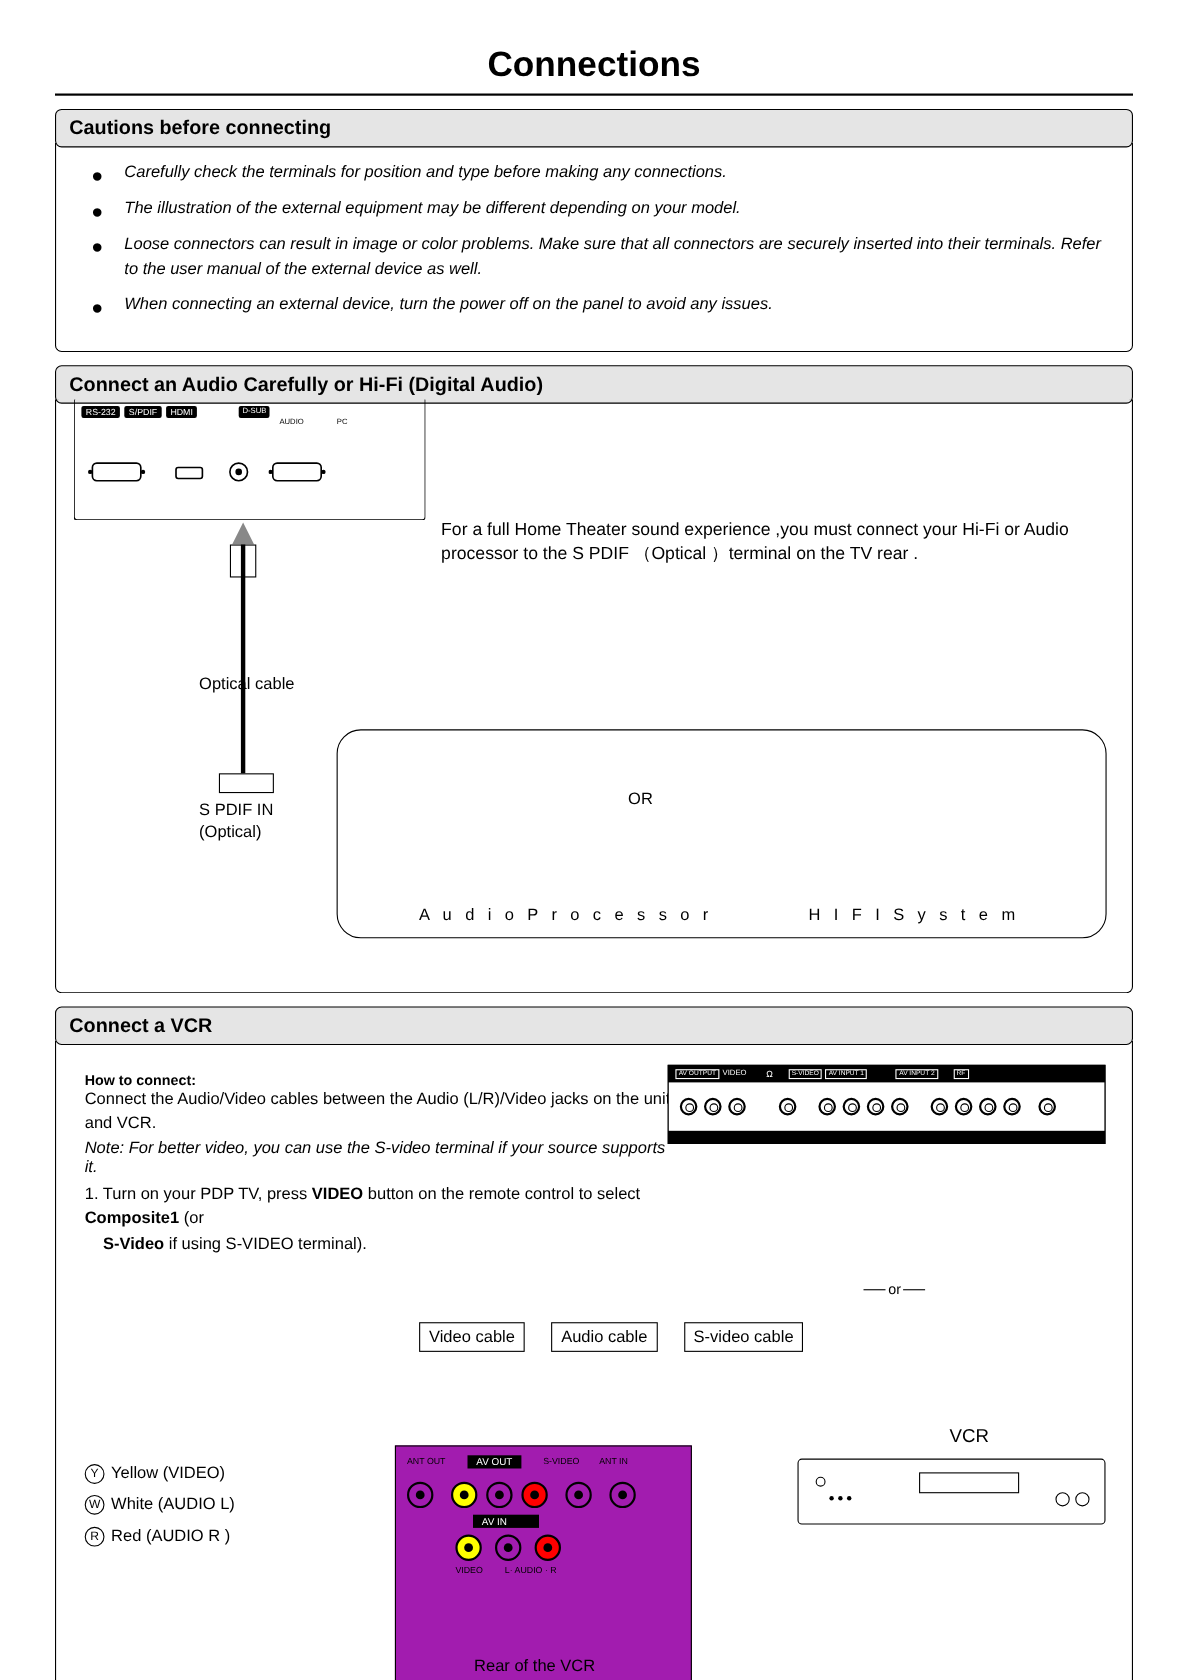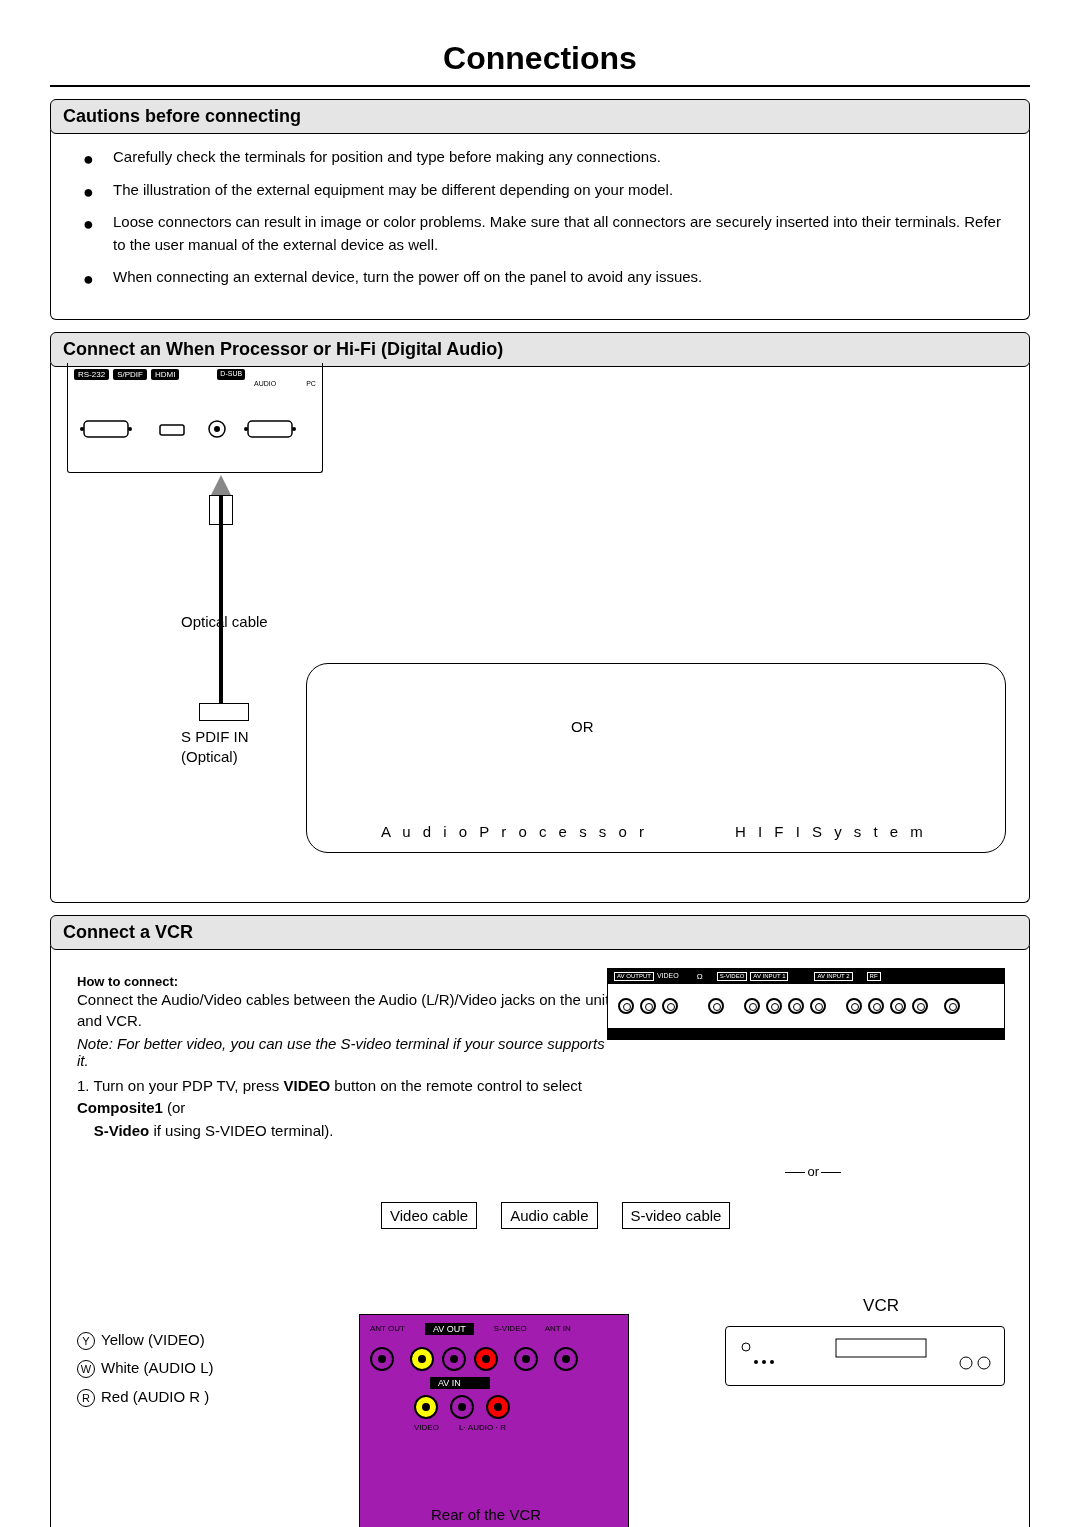--- a/index.html
+++ b/index.html
@@ -27,20 +27,21 @@
     font-weight: bold;
     font-size: 18px;
     margin-top: 12px;
   }
   .box {
     border: 1.5px solid #000;
     border-top: none;
     border-radius: 0 0 6px 6px;
     padding: 16px 14px 20px 26px;
     margin-top: -4px;
+    font-style: italic;
   }
   ul.cautions {
     list-style: none;
     padding: 0;
     margin: 0;
   }
   ul.cautions li {
     position: relative;
     padding-left: 36px;
     font-size: 15px;
@@ -59,21 +60,21 @@
     border-top: none;
     border-radius: 0 0 6px 6px;
     margin-top: -4px;
     position: relative;
     height: 540px;
   }
   .terminal-row {
     border: 1.5px solid #000;
     border-top: none;
     border-radius: 0 0 3px 3px;
-    width: 256px;
+    width: 320px;
     height: 110px;
     position: absolute;
     left: 16px;
     top: 0;
     padding: 6px;
   }
   .port-labels { display:flex; gap:4px; font-size:8px; }
   .port-label { background:#000; color:#fff; padding:1px 4px; border-radius:2px; }
   .port-label.small { padding:1px 3px; font-size:7px; }
   .ports { display:flex; gap:14px; align-items:center; margin-top:28px; padding-left:6px;}
@@ -163,21 +164,21 @@
 <div class="section-header">Cautions before connecting</div>
 <div class="box">
   <ul class="cautions">
     <li>Carefully check the terminals for position and type before making any connections.</li>
     <li>The illustration of the external equipment may be different depending on your model.</li>
     <li>Loose connectors can result in image or color problems. Make sure that all connectors are securely inserted into their terminals. Refer to the user manual of the external device as well.</li>
     <li>When connecting an external device, turn the power off on the panel to avoid any issues.</li>
   </ul>
 </div>
 
-<div class="section-header">Connect an When Processor or Hi-Fi (Digital Audio)</div>
+<div class="section-header">Connect an Audio Carefully or Hi-Fi (Digital Audio)</div>
 <div class="diagram">
   <div class="terminal-row">
     <div class="port-labels">
       <span class="port-label">RS-232</span>
       <span class="port-label">S/PDIF</span>
       <span class="port-label">HDMI</span>
       <span style="width:30px"></span>
       <span class="port-label small">D-SUB</span>
     </div>
     <div style="font-size:7px; padding-left:180px; display:flex; gap:30px;">
@@ -206,20 +207,21 @@
   </div>
   <div class="arrow-up"></div>
   <div class="plug"></div>
   <div class="cable-line"></div>
   <div class="plug2"></div>
   <div class="optical-label">Optical  cable</div>
   <div class="spdif-label">
     <span>S PDIF IN</span><br>
     <span>(Optical)</span>
   </div>
+  <div class="audio-text">For a full Home Theater sound experience ,you must connect your Hi-Fi or Audio processor to the S PDIF （Optical ）terminal on the TV rear .</div>
   <div class="proc-box"></div>
   <div class="or-text">OR</div>
   <div class="audio-proc">A u d i o P r o c e s s o r</div>
   <div class="hifi">H I F I S y s t e m</div>
 </div>
 
 <div class="section-header">Connect a VCR</div>
 <div class="vcr-box">
   <div class="sub-h">How to connect:</div>
   <div class="body-text">Connect the Audio/Video cables between the Audio (L/R)/Video jacks on the unit and VCR.</div>

